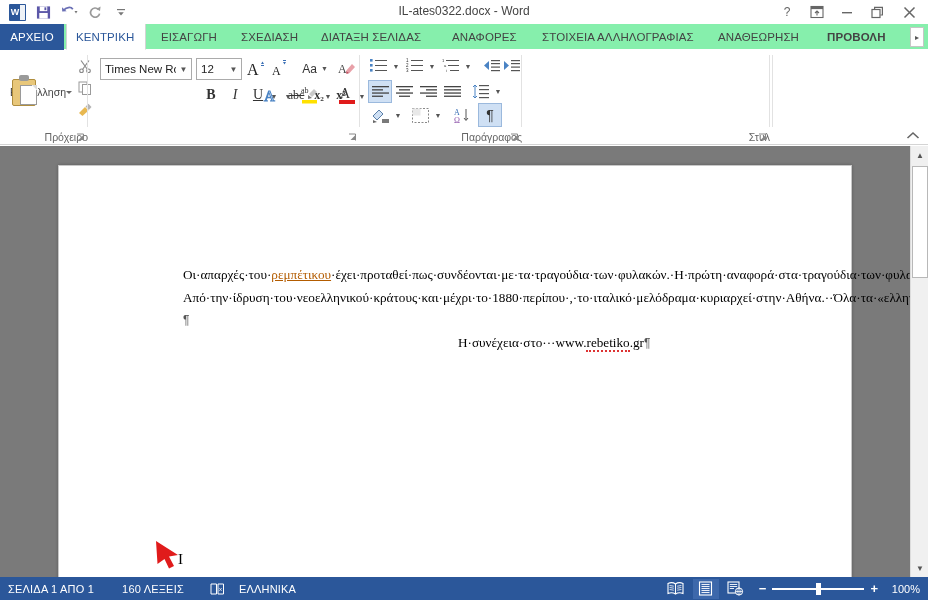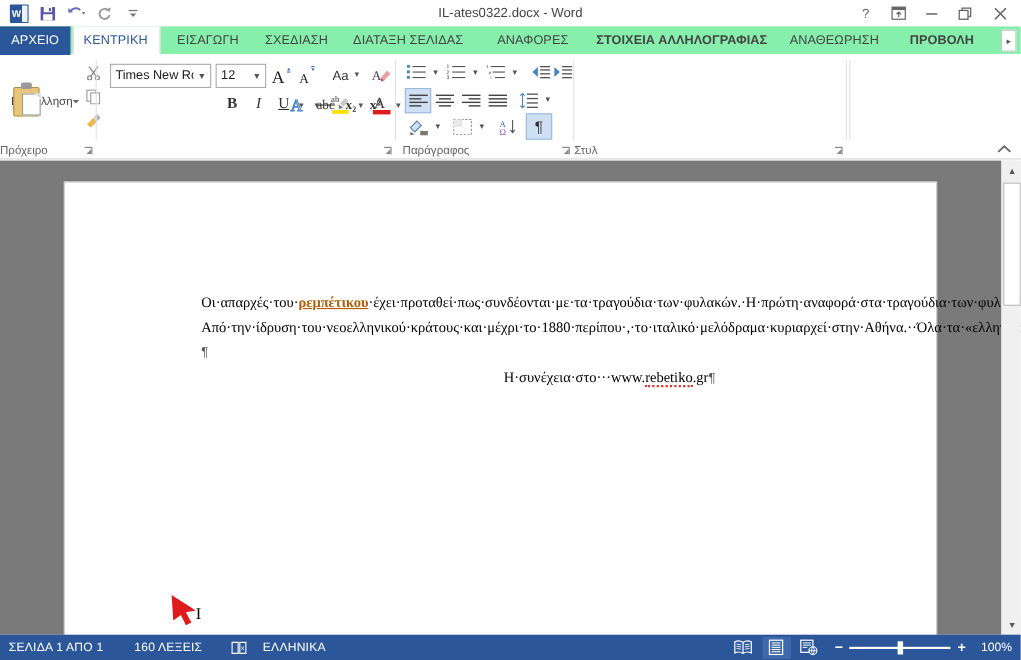--- a/index.html
+++ b/index.html
@@ -60,21 +60,21 @@
     display: flex; align-items: center; justify-content: center;
   }
 
   
   .ribbon {
     position: absolute; left: 0; top: 50px; width: 928px; height: 95px;
     background: #fff; border-bottom: 1px solid #d4d4d4;
   }
   .rgroup { position: absolute; top: 0; height: 95px; }
   .rgroup .glabel {
-    position: absolute; bottom: 2px; left: 0; width: 100%; text-align: left;
+    position: absolute; bottom: 2px; left: 0; width: 100%; text-align: right;
     font-size: 10.5px; color: #666;
   }
   .rgroup .gsep { position: absolute; right: 0; top: 5px; bottom: 18px; width: 1px; background: #e2e2e2; }
   .dlauncher {
     position: absolute; bottom: 3px; right: 3px; width: 9px; height: 9px;
     color: #888; font-size: 8px; line-height: 9px;
   }
 
   
   .paste-btn {
@@ -113,21 +113,21 @@
     position: absolute; left: 58px; top: 19px; width: 794px; height: 430px;
     background: #fff; border: 1px solid #c8c8c8;
     box-shadow: 0 0 3px rgba(0,0,0,.25);
   }
   .doctext {
     position: absolute; left: 124px; top: 98px; width: 566px;
     font-family: "Liberation Serif", serif;
     font-size: 13.2px; line-height: 22.6px; color: #000; text-align: justify;
   }
   .doctext p { margin: 0; }
-  .hl { color: #b35c00; font-weight: bold; text-decoration: underline; }
+  .hl { color: #b35c00; font-weight: normal; text-decoration: underline; }
   .sp-err { border-bottom: 2px dotted #d33; }
   .pil { color: #555; font-family: "Liberation Sans", sans-serif; font-size: 12px; }
   .right-line { text-align: left; padding-left: 275px; }
   .cursor-ibeam {
     position: absolute; left: 178px; top: 404px; width: 2px; height: 17px;
   }
   .cursor-ibeam::before { content: "I"; font-family: "Liberation Serif", serif; font-size: 15px; color: #000; }
 
   
   .redarrow { position: absolute; left: 154px; top: 391px; width: 36px; height: 36px; }
@@ -231,21 +231,21 @@
     </div>
   </div>
 
   <div class="tabstrip">
     <div class="tab file">ΑΡΧΕΙΟ</div>
     <div class="tab active" style="left:66px;width:80px;">ΚΕΝΤΡΙΚΗ</div>
     <div class="tab" style="left:152px;">ΕΙΣΑΓΩΓΗ</div>
     <div class="tab" style="left:232px;">ΣΧΕΔΙΑΣΗ</div>
     <div class="tab" style="left:312px;">ΔΙΑΤΑΞΗ ΣΕΛΙΔΑΣ</div>
     <div class="tab" style="left:443px;">ΑΝΑΦΟΡΕΣ</div>
-    <div class="tab" style="left:533px;font-weight:bold;">ΣΤΟΙΧΕΙΑ ΑΛΛΗΛΟΓΡΑΦΙΑΣ</div>
+    <div class="tab" style="left:533px;">ΣΤΟΙΧΕΙΑ ΑΛΛΗΛΟΓΡΑΦΙΑΣ</div>
     <div class="tab" style="left:709px;">ΑΝΑΘΕΩΡΗΣΗ</div>
     <div class="tab" style="left:818px;font-weight:bold;">ΠΡΟΒΟΛΗ</div>
     <div class="tab-overflow">▸</div>
   </div>
 
   <div class="ribbon">
 
     <div class="rgroup" style="left:0px;width:88px;">
       <div class="paste-btn">
         <div class="clipboard-ico">

